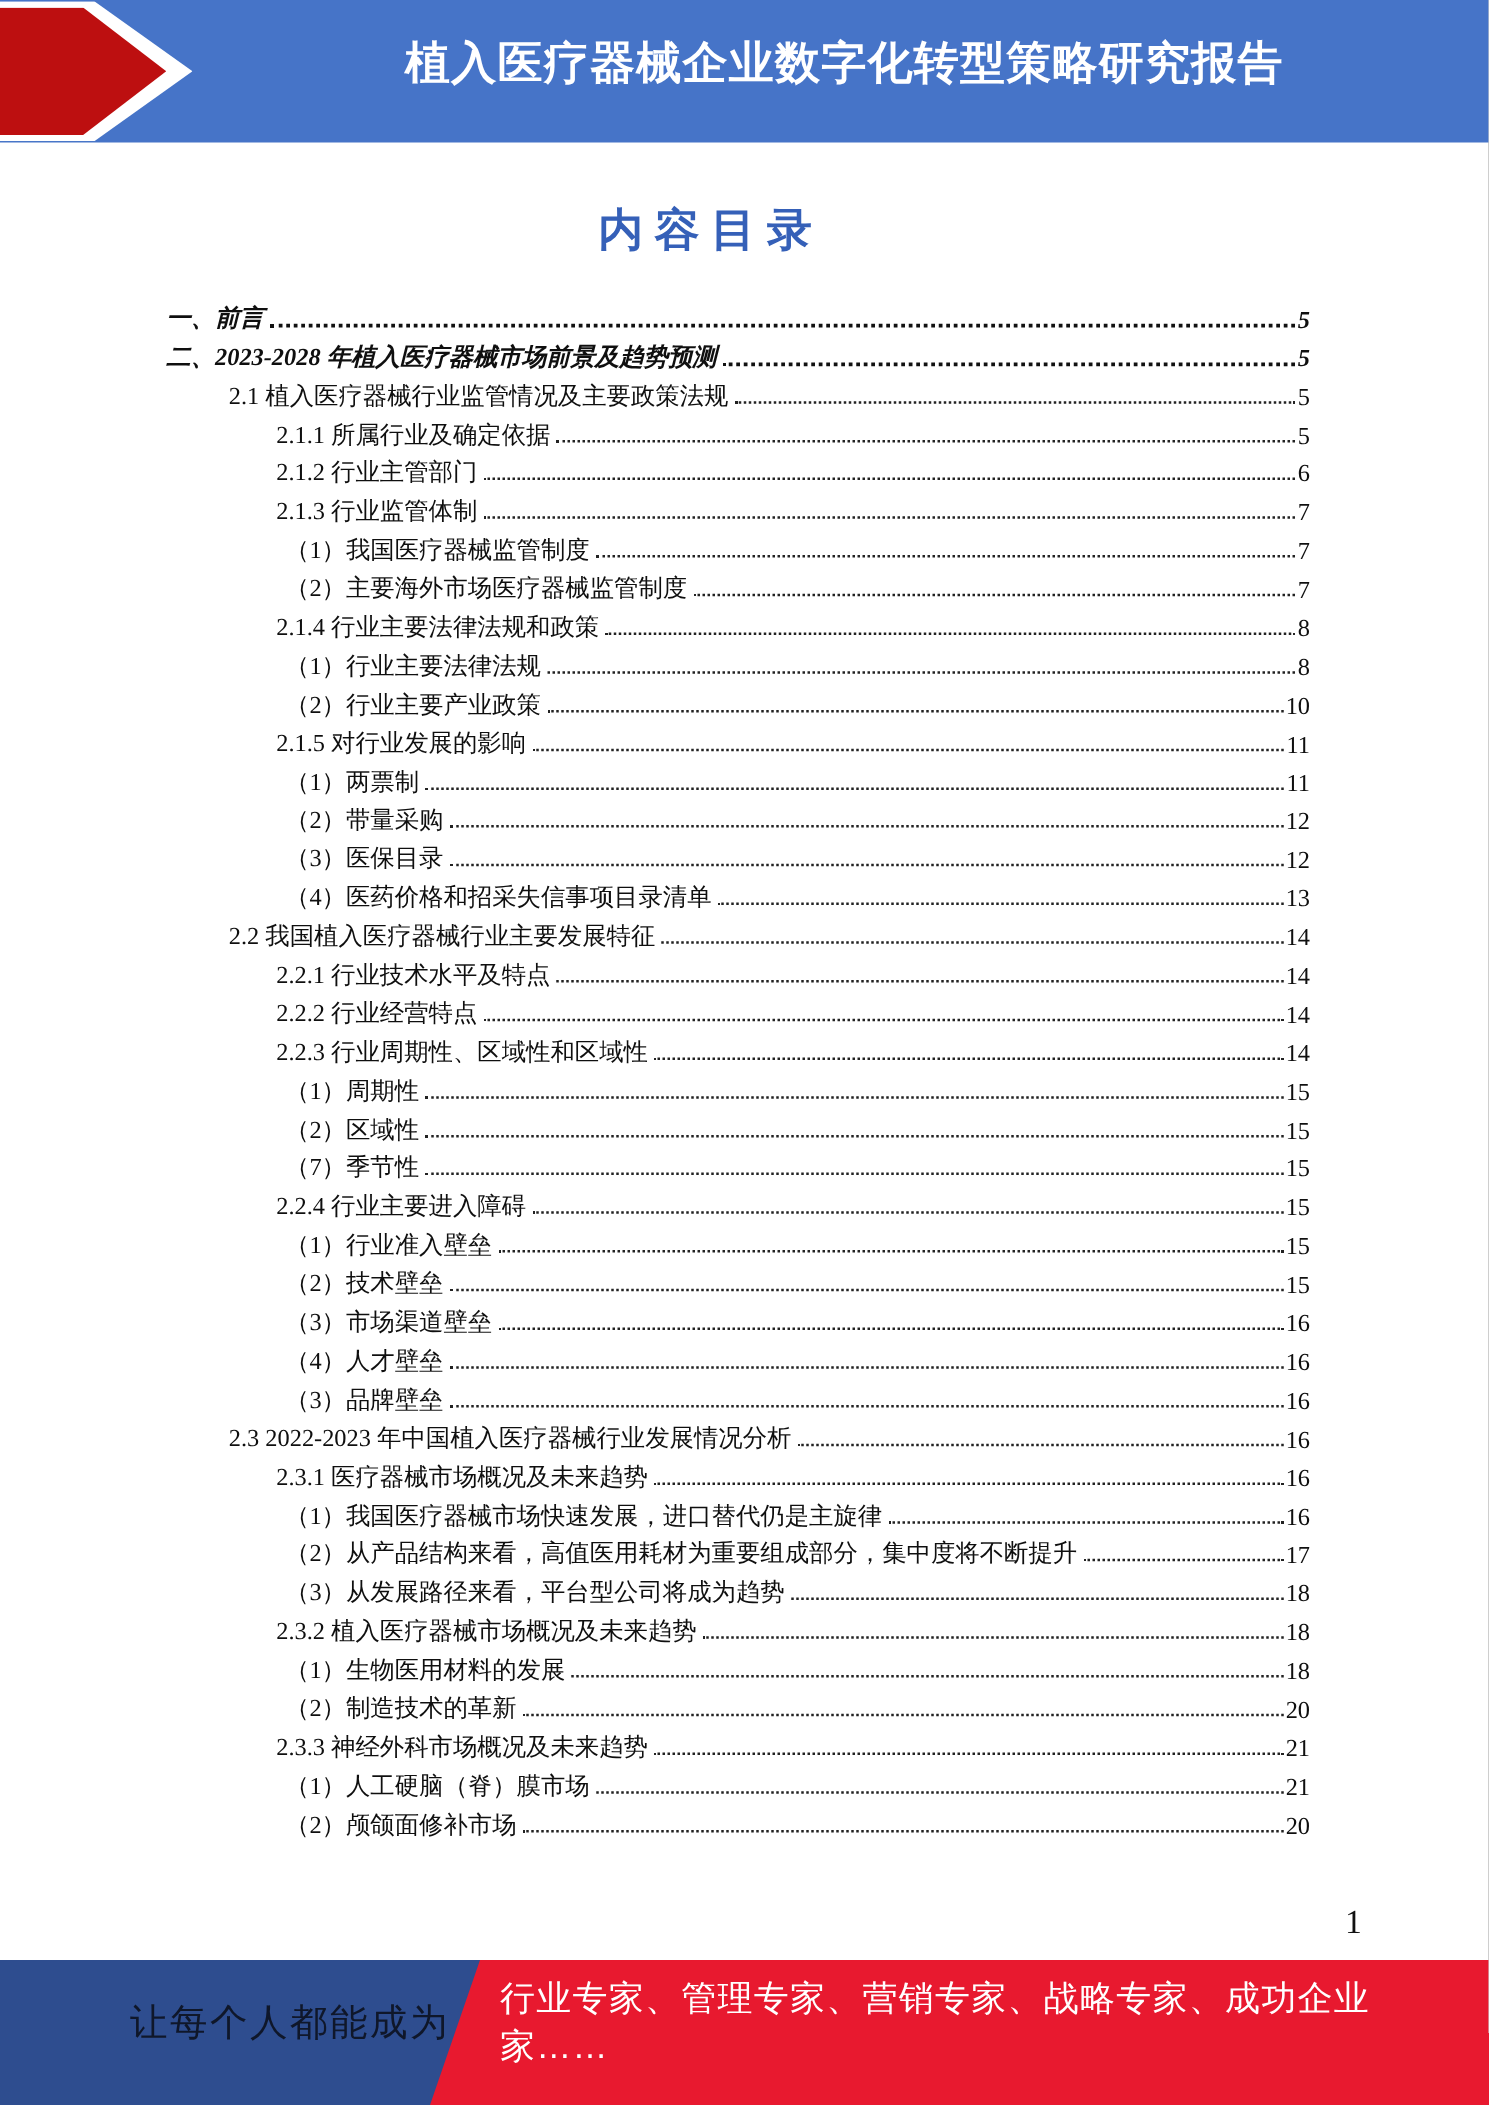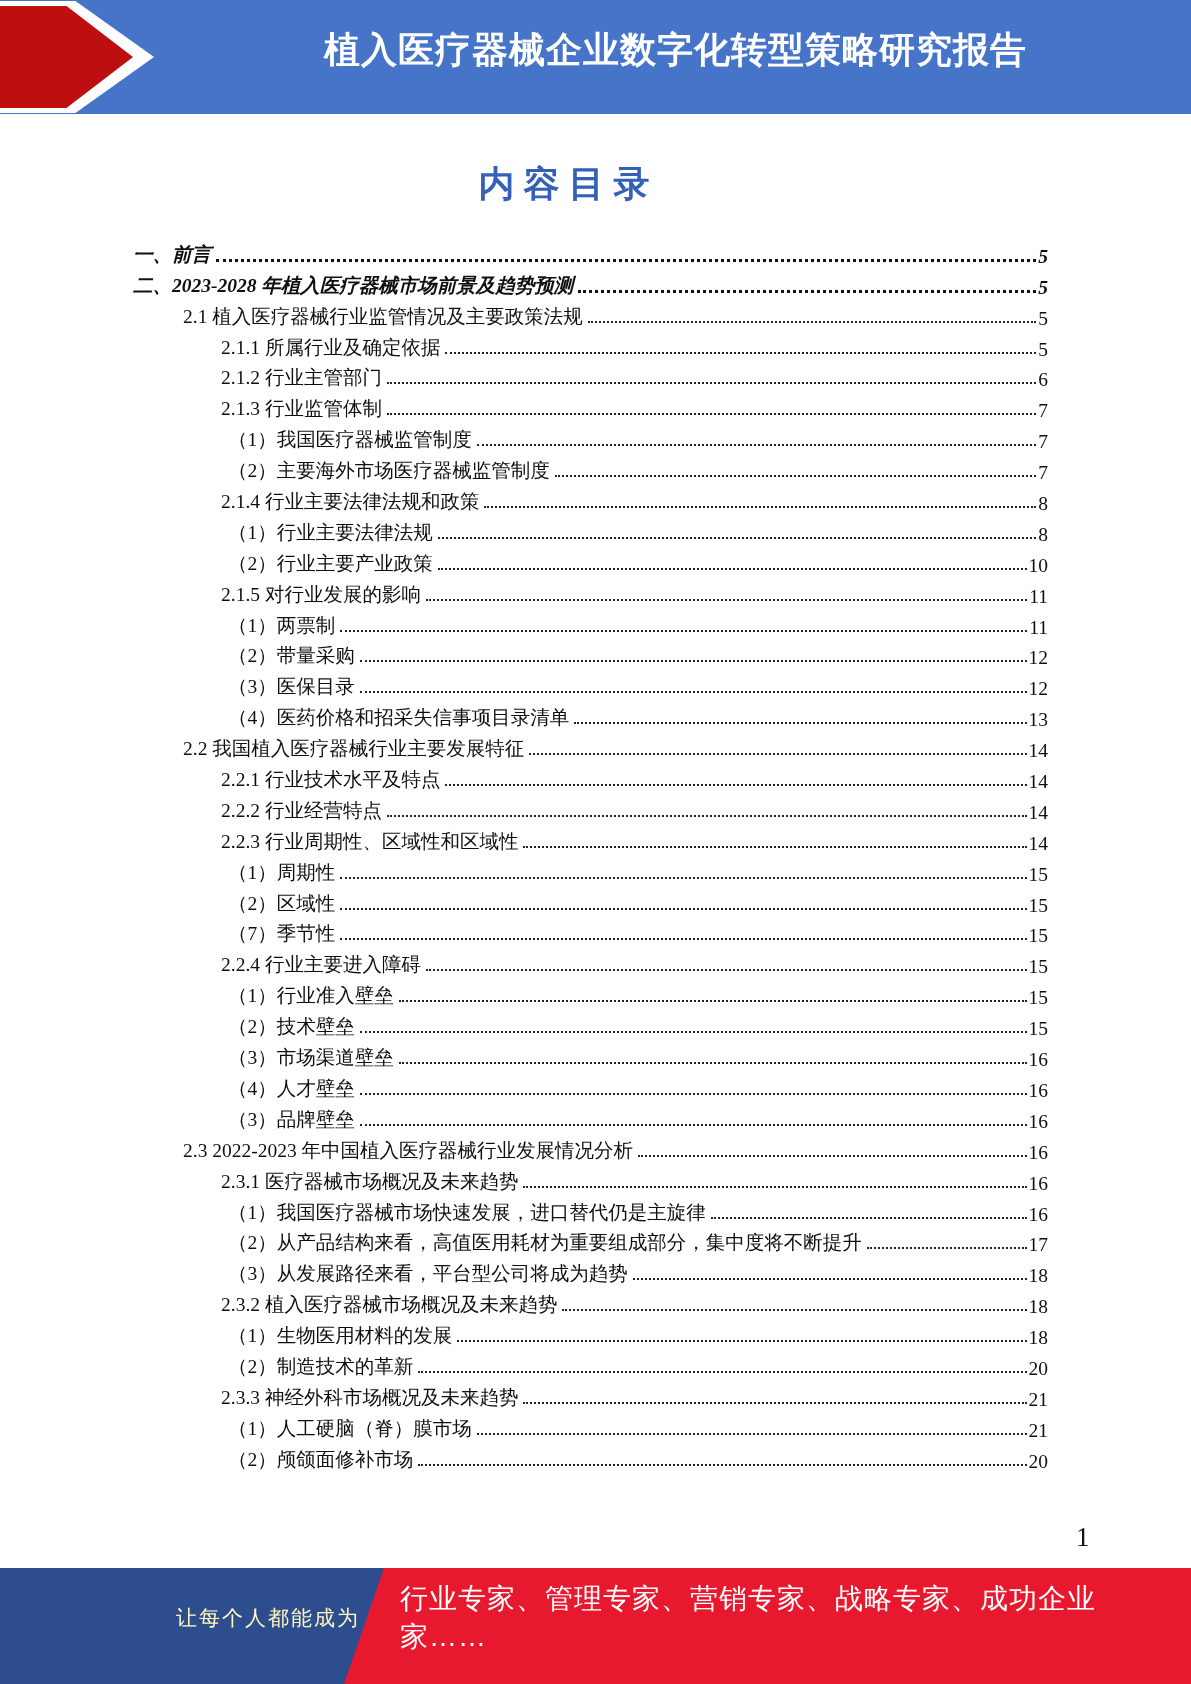--- a/index.html
+++ b/index.html
@@ -47,21 +47,21 @@
   .page-num { position:absolute; left:1076px; top:1522px; font-size:27px; color:#111; }
 
   
   .footer { position:absolute; left:0; top:1568px; width:1191px; height:116px; background:#e8192f; }
   .footer-blue { position:absolute; left:0; top:0; width:400px; height:116px; background:#2e4d8f;
     -webkit-clip-path:polygon(0 0,96% 0,86% 100%,0 100%);
     clip-path:polygon(0 0,96% 0,86% 100%,0 100%); }
   .footer-left {
     position:absolute; left:0; top:0; width:360px; height:100px;
     display:flex; align-items:center; justify-content:flex-end;
-    color:#fef9c3; font-size:21px; letter-spacing:2px;
+    color:#0f172a; font-size:30px; letter-spacing:2px;
     font-family:"Liberation Sans","DejaVu Sans",sans-serif;
   }
   .footer-right {
     position:absolute; left:400px; top:0; right:20px; height:100px;
     display:flex; align-items:center; justify-content:flex-start;
     color:#ffffff; font-size:28px; letter-spacing:1px;
     font-family:"Liberation Sans","DejaVu Sans",sans-serif;
   }
 </style>
 </head>

